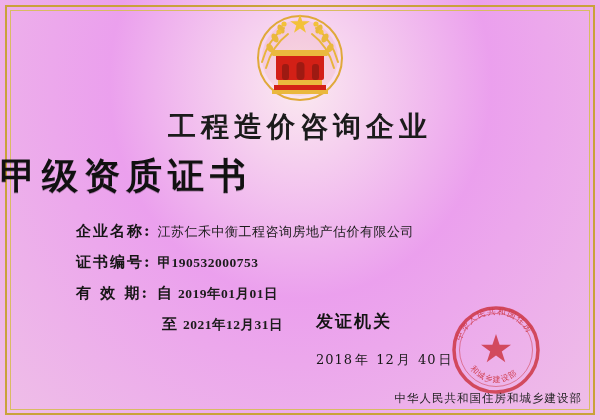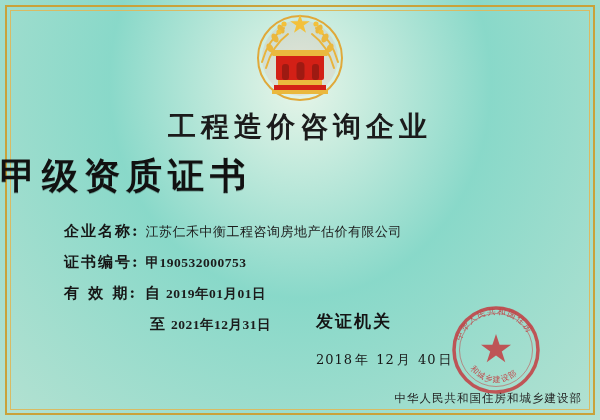--- a/index.html
+++ b/index.html
@@ -10,21 +10,21 @@
     width: 600px;
     height: 420px;
     overflow: hidden;
     font-family: "Liberation Serif", serif;
     background: #ffffff;
   }
   #cert {
     position: relative;
     width: 600px;
     height: 420px;
-    background: #14b8a6;
+    background: #d946ef;
     box-sizing: border-box;
     overflow: hidden;
   }
   
   #cert::before {
     content: "";
     position: absolute;
     inset: 0;
     background:
       radial-gradient(ellipse at 50% 20%, rgba(255,252,240,0.9) 0%, rgba(253,249,236,0.5) 45%, rgba(248,243,228,0.7) 100%);
@@ -84,21 +84,21 @@
     color: #111111;
     font-weight: bold;
     font-family: "DejaVu Serif", "Liberation Serif", serif;
     text-shadow: 0 1px 0 rgba(0,0,0,0.25);
   }
 
   
   .fields {
     position: absolute;
     top: 222px;
-    left: 64px;
+    left: 76px;
     width: 480px;
   }
   .field-row {
     display: flex;
     align-items: baseline;
     margin-bottom: 12px;
   }
   .field-label {
     font-size: 15px;
     font-weight: bold;

